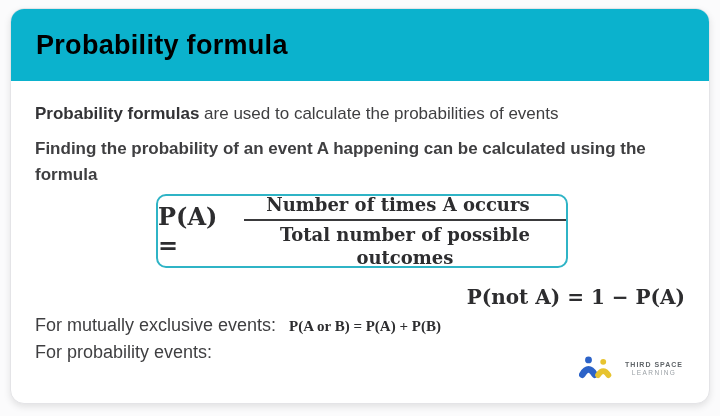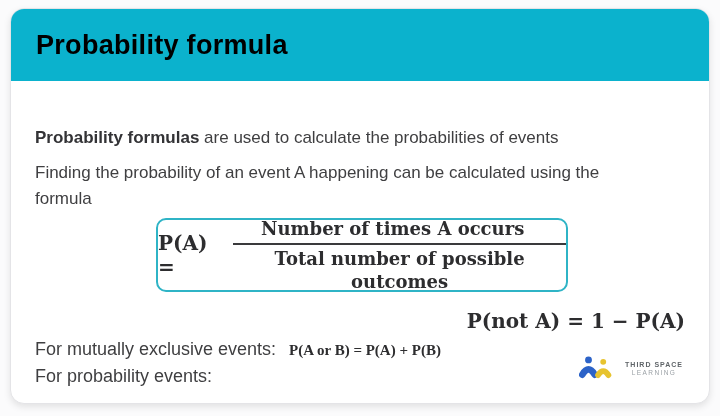--- a/index.html
+++ b/index.html
@@ -38,45 +38,46 @@
     color:#000000;
     font-size:27px;
     font-weight:bold;
     letter-spacing:0.3px;
   }
   .card-body{
     padding:21px 24px 0 24px;
     color:var(--text);
     font-size:17px;
   }
-  .intro{ line-height:1.4;margin-top:24px; }
+  .intro{ line-height:1.4; }
   .intro b{ color:#333336; }
   .finding-line{
     margin-top:10px;
     max-width:620px;
     line-height:1.55;
+    font-weight:bold;
   }
   .formula-box{
     margin:6px 0 0 121px;
     width:412px;
     height:74px;
     border:2px solid #2fb4c6;
     border-radius:10px;
     background:#ffffff;
     display:flex;
     align-items:center;
     justify-content:center;
     gap:10px;
   }
   .math{
     font-family:"DejaVu Serif", serif;
     font-weight:bold;
     color:var(--math);
   }
-  .formula-lhs{ font-size:20px; }
+  .formula-lhs{ font-size:24px; }
   .fraction{
     display:inline-block;
     text-align:center;
     font-size:18px;
     line-height:1.25;
   }
   .fraction .numerator{
     display:block;
     padding:0 24px 3px 10px;
     border-bottom:2px solid #3a3a3c;

